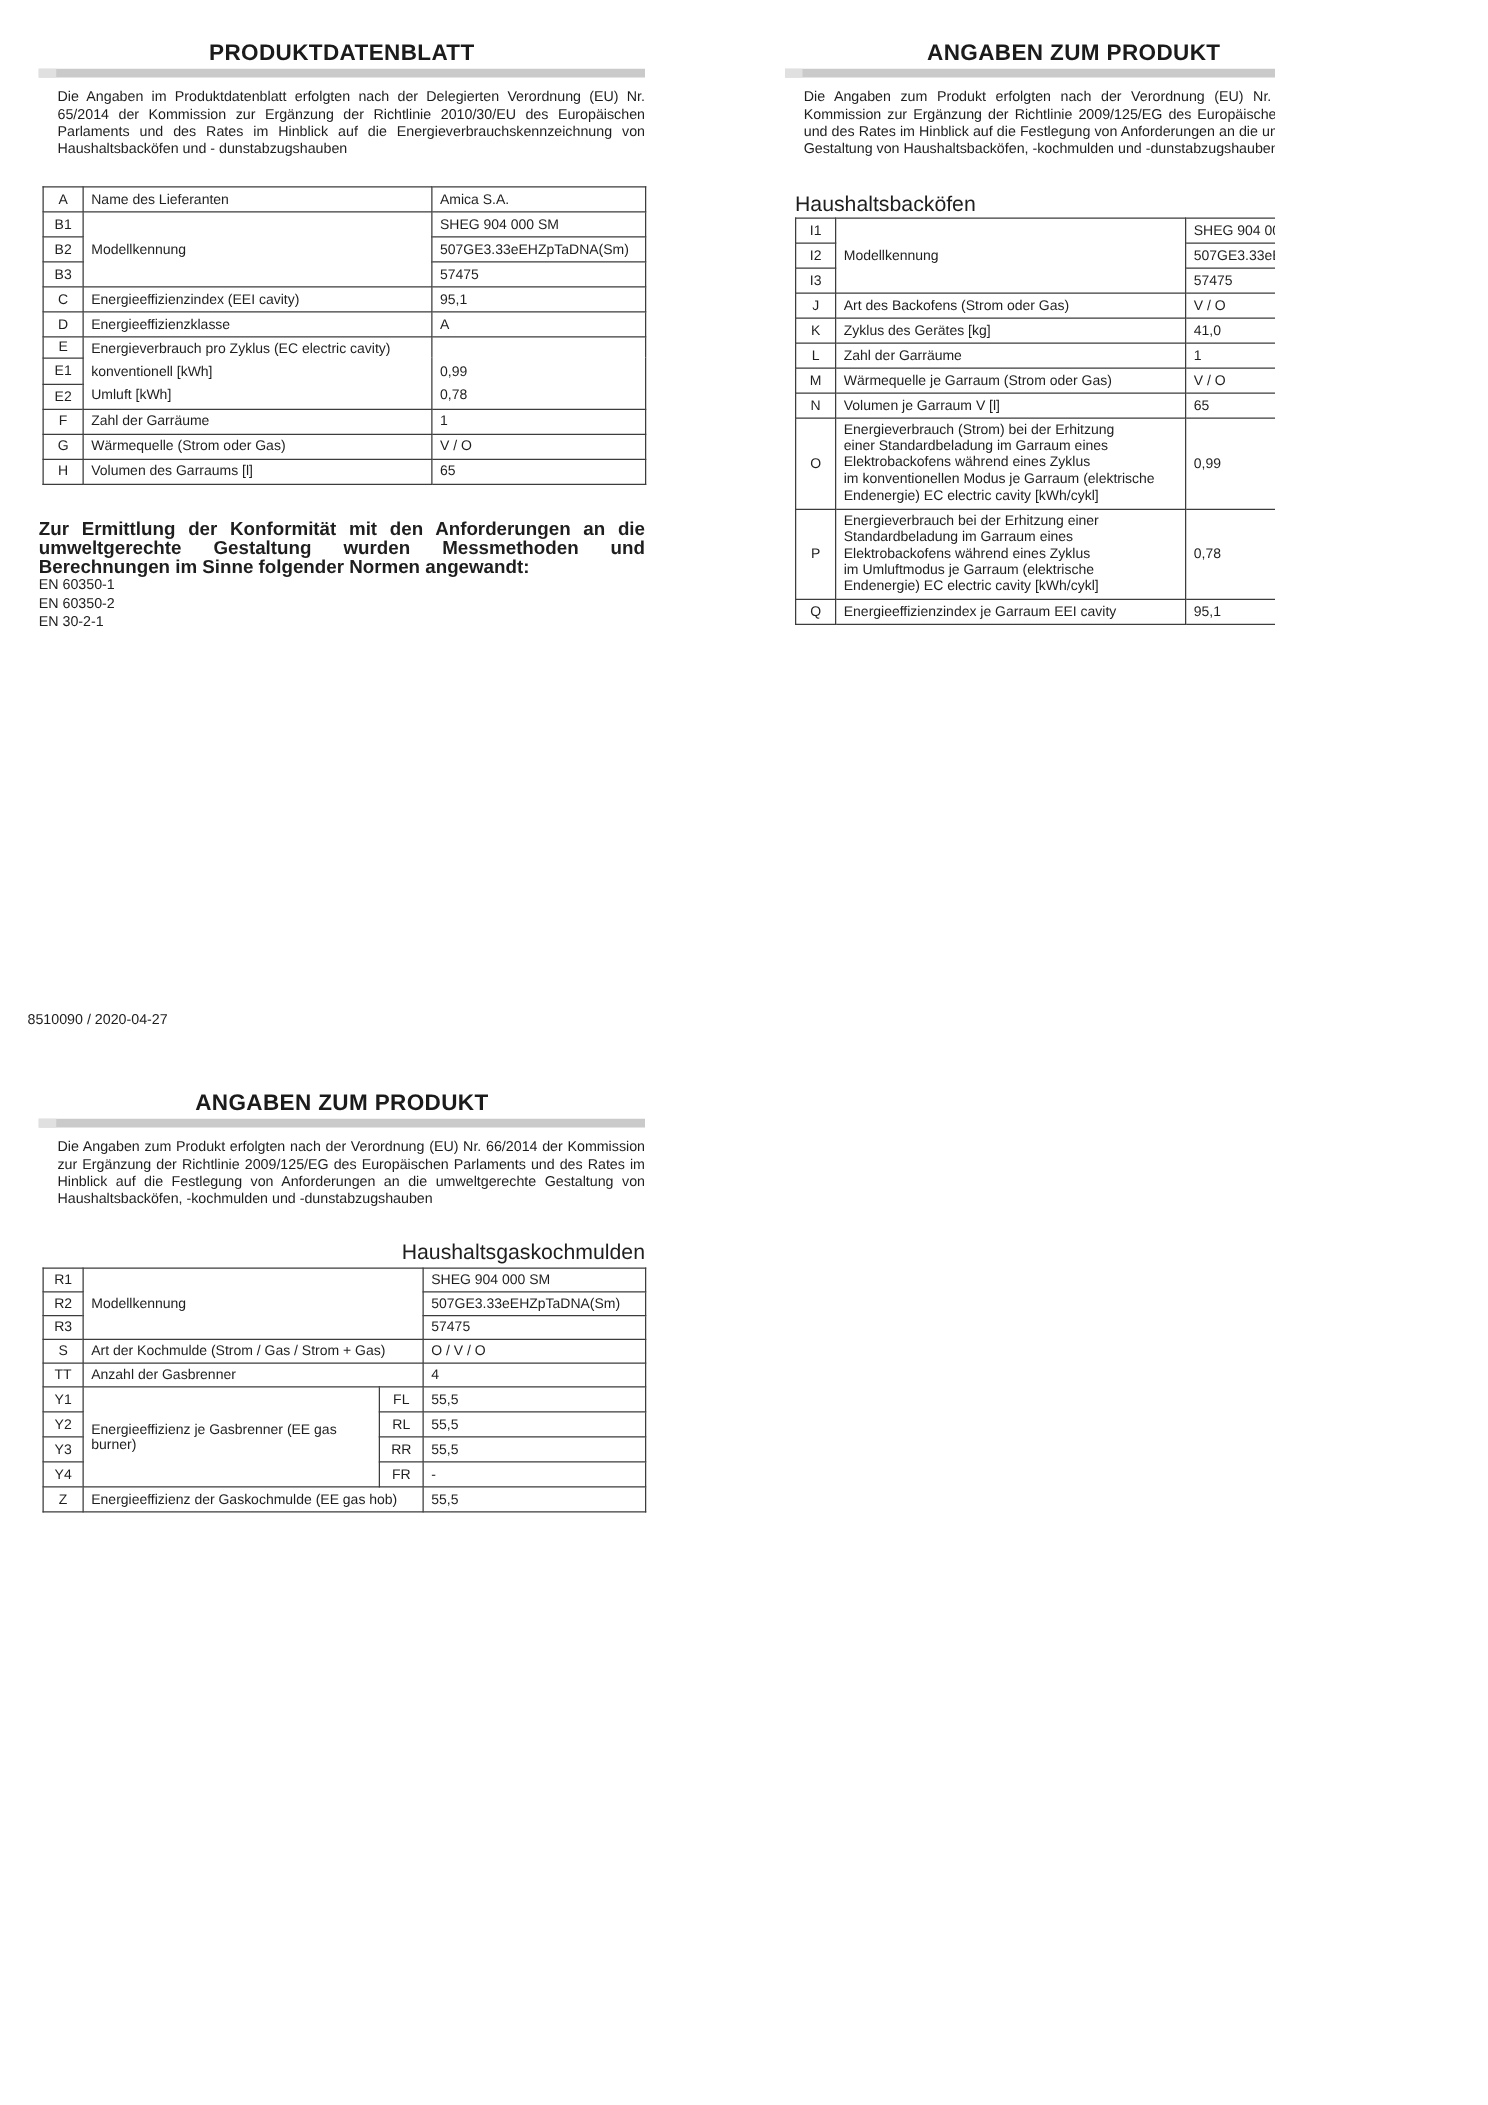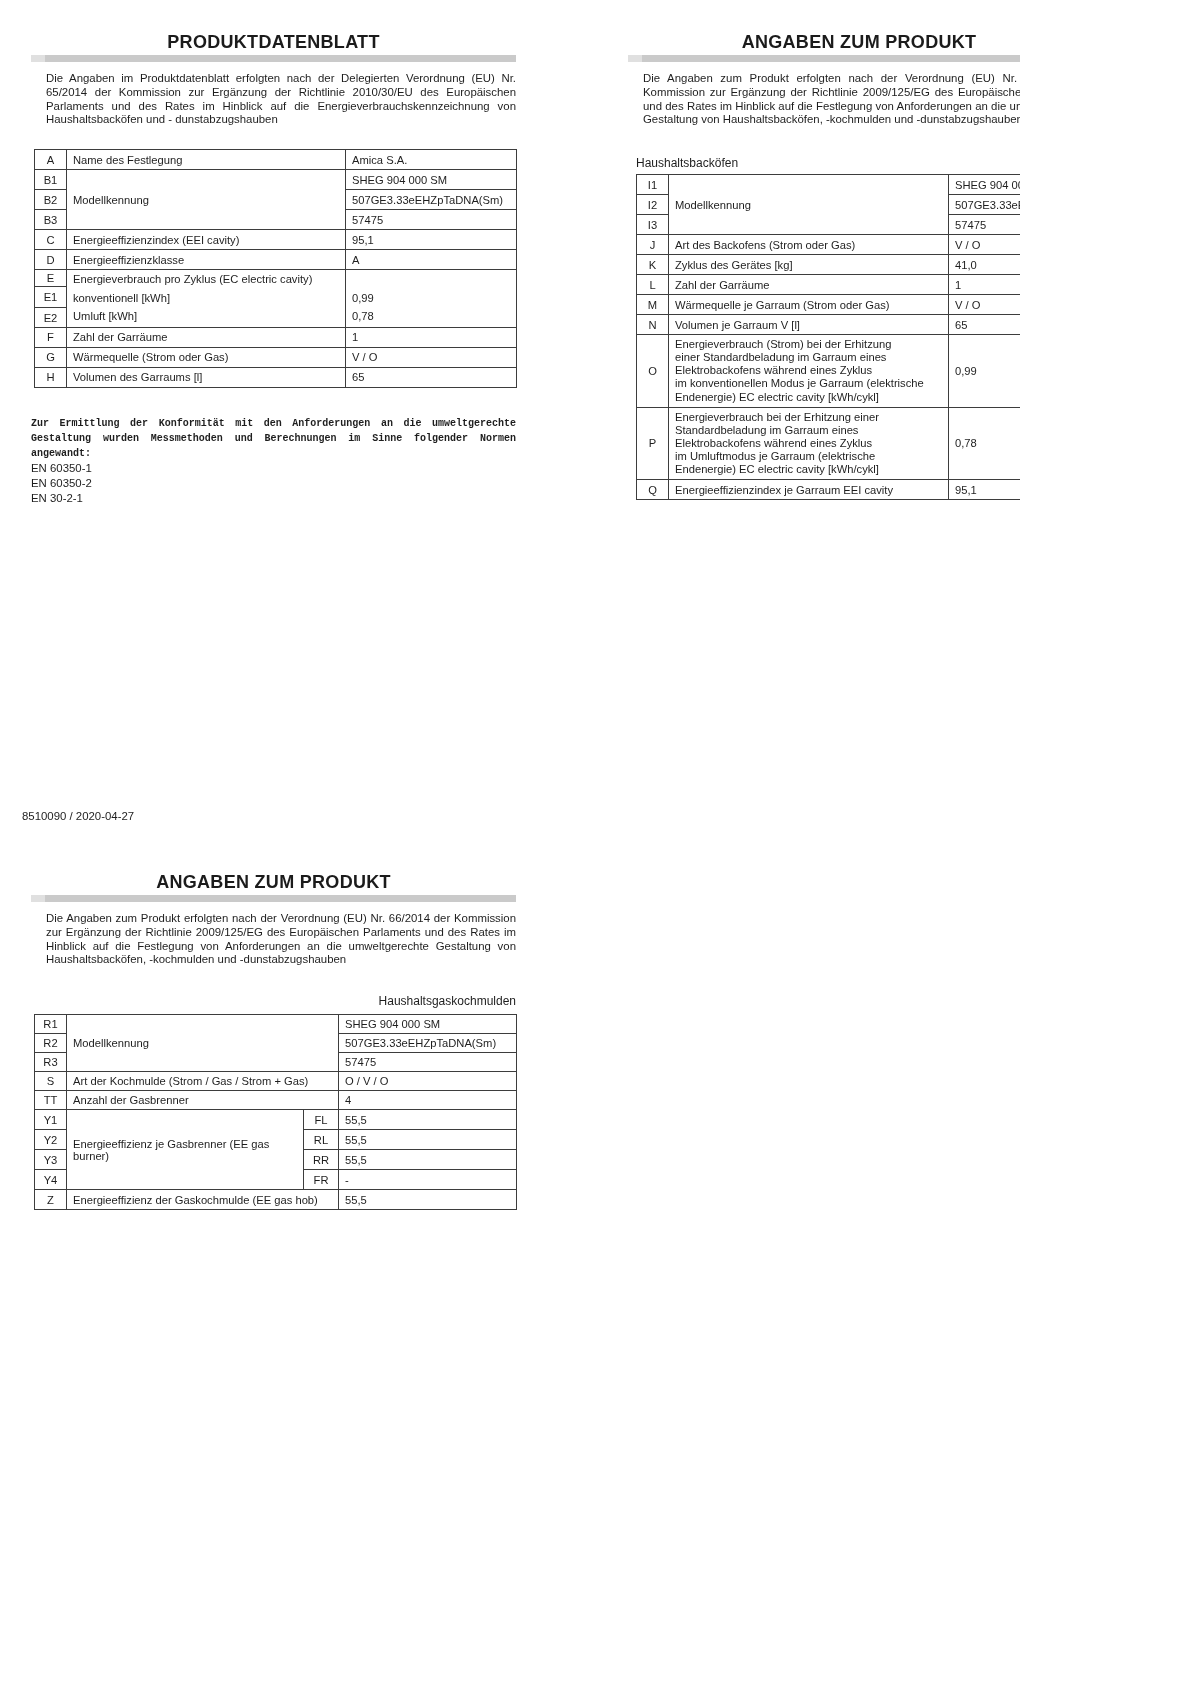--- a/index.html
+++ b/index.html
@@ -15,23 +15,23 @@
   }
   .title-bar {
     height:7px; background:#cacaca; margin-top:4px; position:relative;
   }
   .title-bar::before {
     content:""; position:absolute; left:0; top:0; width:14px; height:7px; background:#e0e0e0;
   }
   .intro {
     font-size:11.4px; line-height:13.8px; text-align:justify; margin:10px 0 0 15px;
   }
-  .section-label { font-size:12px; line-height:13px; }
+  .section-label { font-size:17px; line-height:13px; }
   .bold-para {
-    font-size:10px; line-height:15px; font-weight:bold; text-align:justify; margin:28px 0 0 0;font-family:Liberation Mono, monospace;
+    font-size:15px; line-height:15px; font-weight:bold; text-align:justify; margin:28px 0 0 0;
   }
   .norm-line { font-size:11.4px; line-height:15px; }
   .doc-number { position:absolute; left:22px; top:810px; font-size:11.4px; }
 
   table.ds { border-collapse:collapse; table-layout:fixed; font-size:11.2px; }
   table.ds td { border:1px solid #3d3d3d; padding:1px 6px; vertical-align:middle; overflow:hidden; }
   table.ds td.key { text-align:center; padding:1px 2px; }
   table.ds td.val { text-align:left; }
   table.ds td.top { vertical-align:top; padding-top:0; }
   .preline { white-space:pre-line; line-height:18.6px; }
@@ -63,21 +63,21 @@
 
     <table class="ds" id="t1">
       <colgroup>
           <col style="width:32px">
           <col style="width:279px">
           <col style="width:171px">
         </colgroup>
       <tbody>
         <tr class="r20">
           <td class="key">A</td>
-          <td class="lbl">Name des Festlegung</td>
+          <td class="lbl">Name des Lieferanten</td>
           <td class="val">Amica S.A.</td>
         </tr>
         <tr class="r20">
           <td class="key">B1</td>
           <td class="lbl mid" rowspan="3">Modellkennung</td>
           <td class="val">SHEG 904 000 SM</td>
         </tr>
         <tr class="r20">
           <td class="key">B2</td>
           <td class="val">507GE3.33eEHZpTaDNA(Sm)</td>

